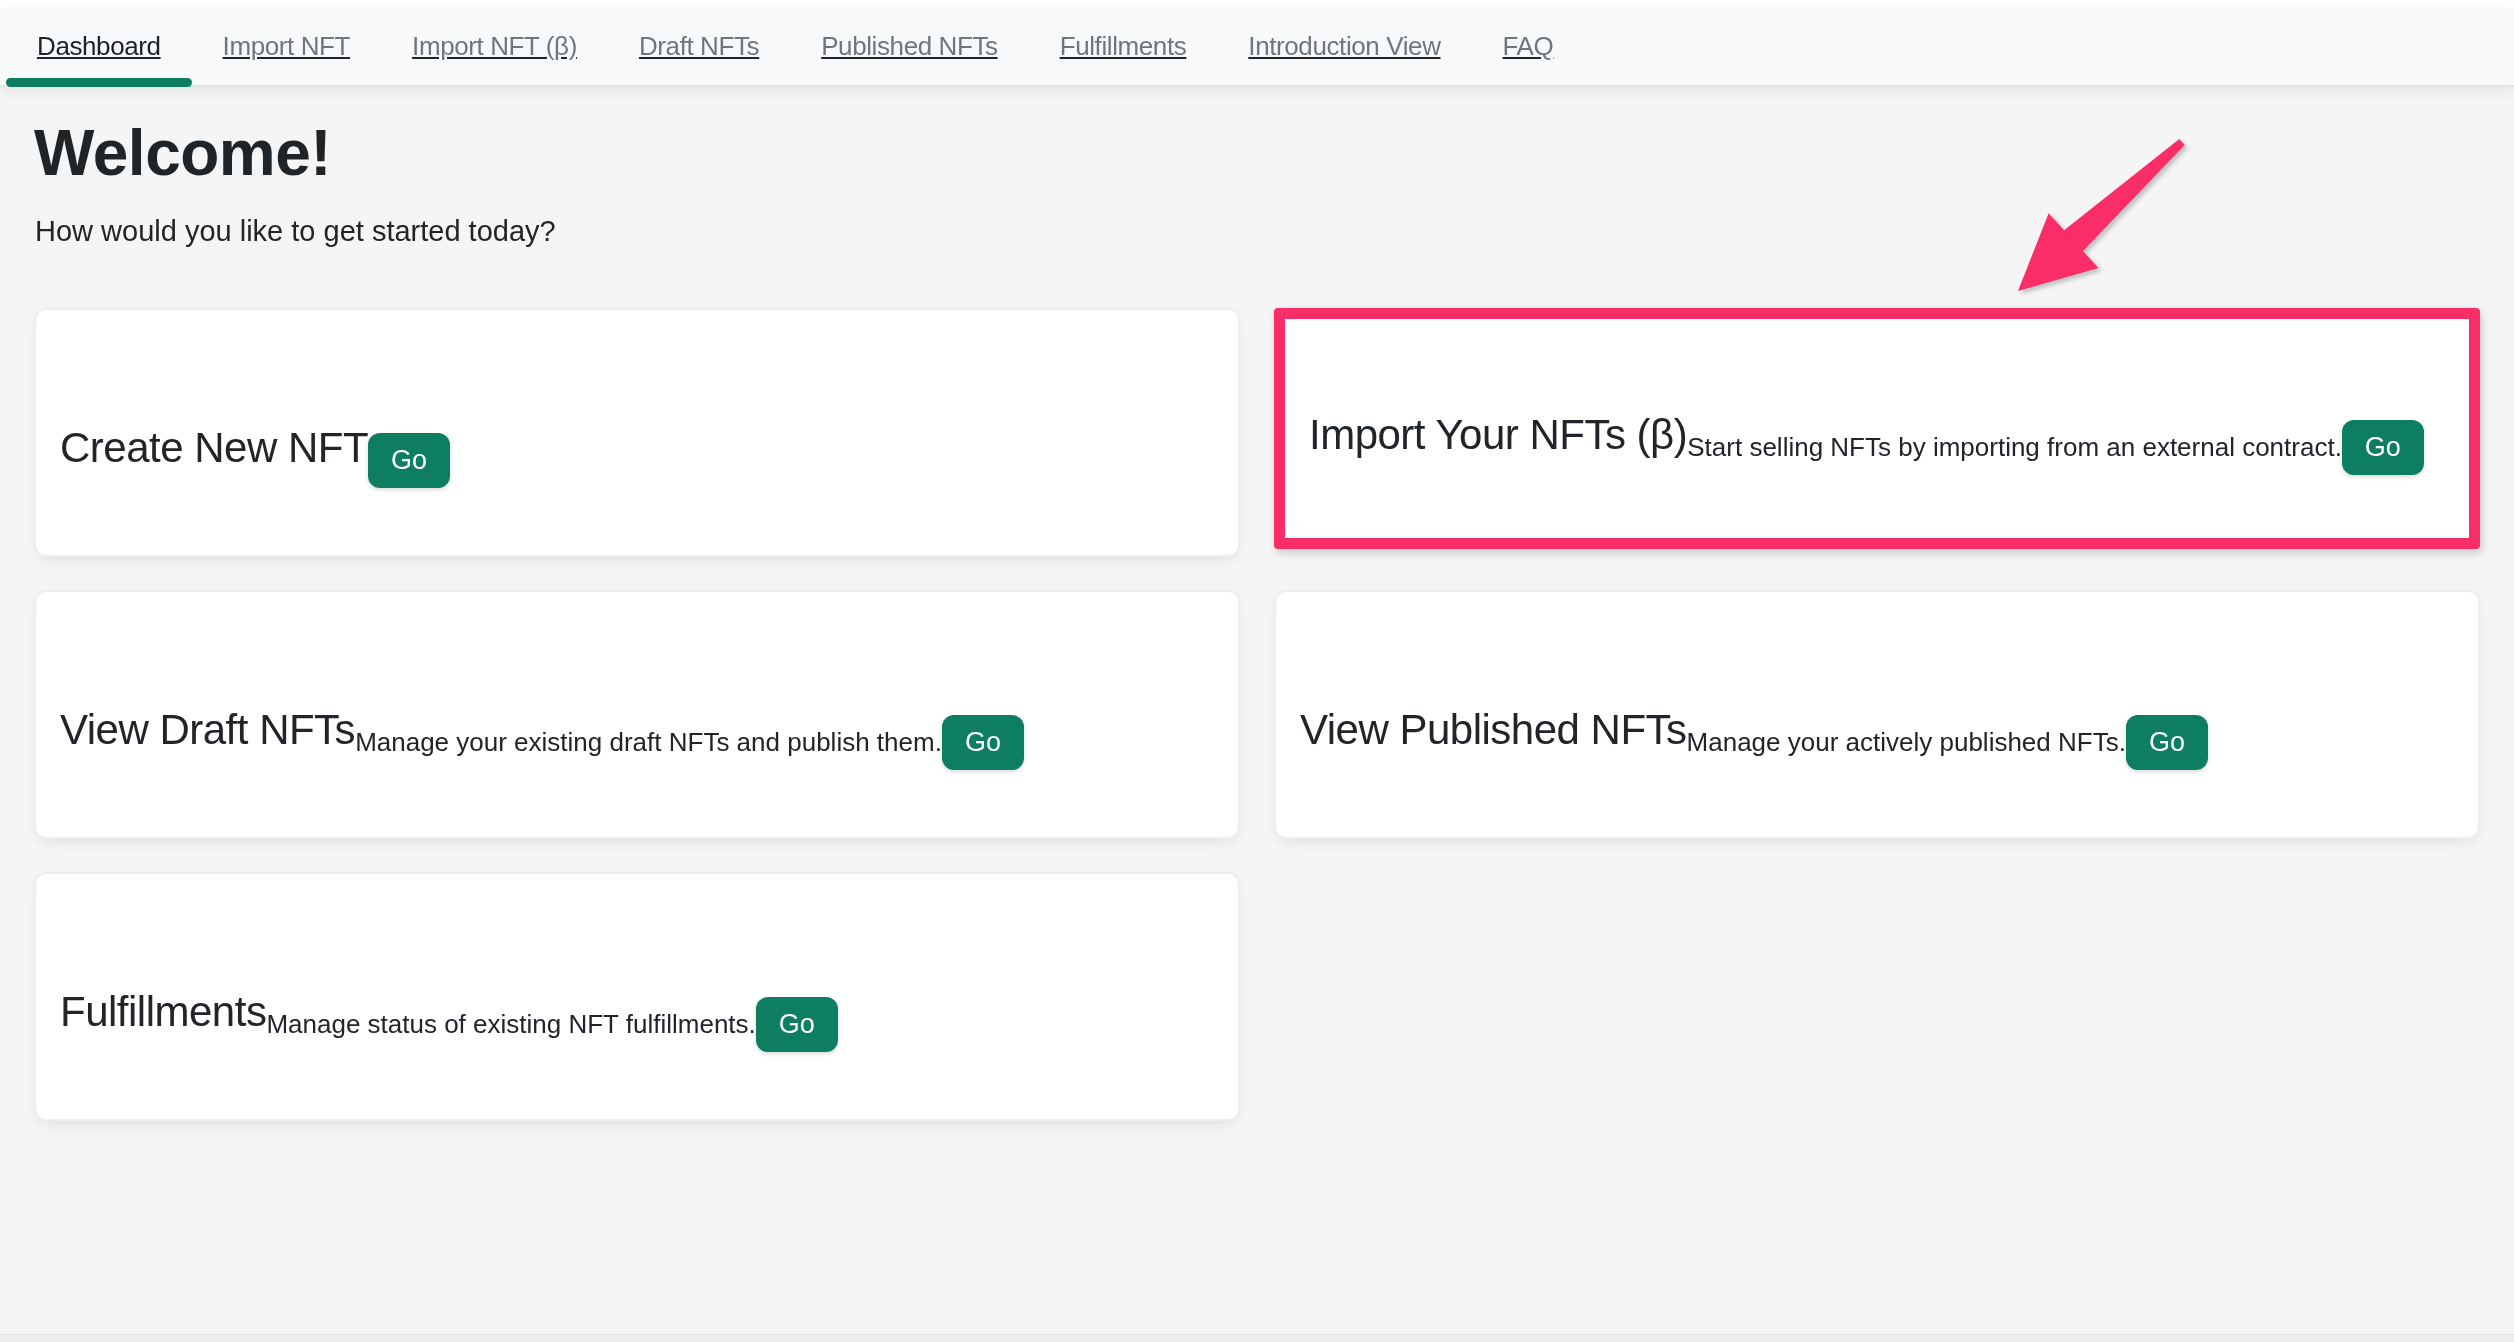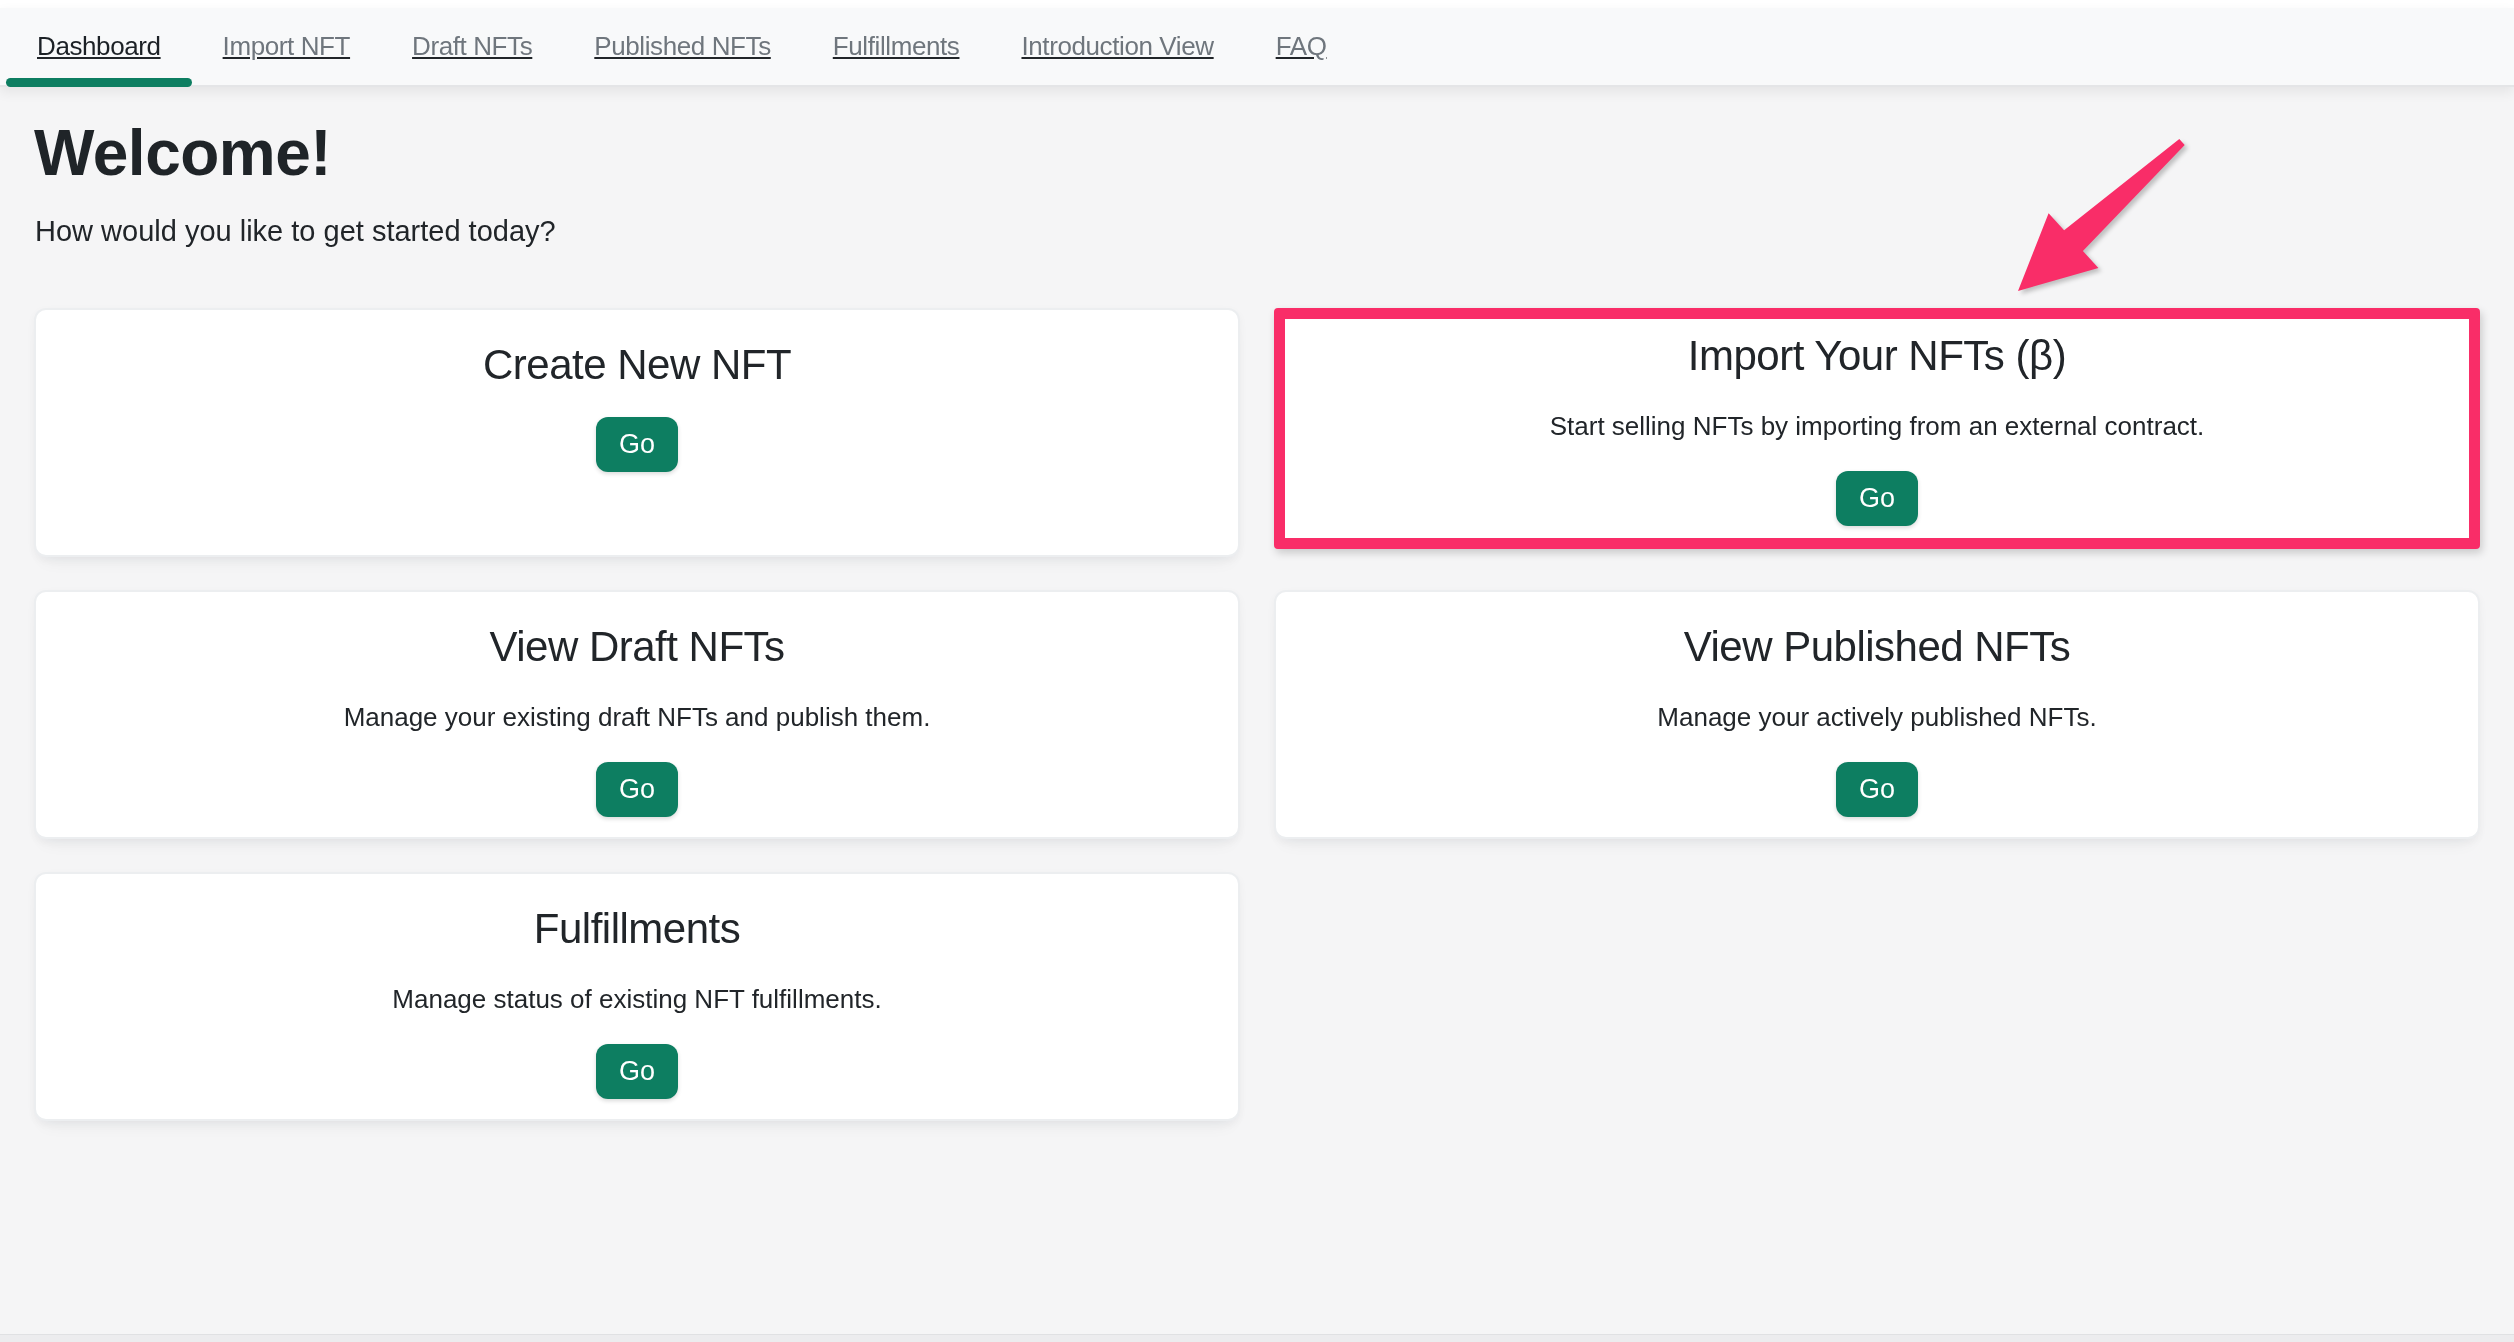--- a/index.html
+++ b/index.html
@@ -53,21 +53,21 @@
     margin-top:58px;
     display:grid;grid-template-columns:1fr 1fr;
     column-gap:34px;row-gap:33px;
     align-items:start;
   }
   .card{
     background:#ffffff;
     border:2px solid var(--card-border);
     border-radius:12px;
     height:249px;
-    display:flex;flex-direction:column;align-items:center;text-align:center;
+    display:flex;flex-direction:row;align-items:center;text-align:center;
     padding:30px 24px 0;
     box-shadow:0 3px 8px rgba(33,37,41,.04),0 12px 18px -10px rgba(33,37,41,.07);
     position:relative;
   }
   .card.highlighted{
     border:11px solid var(--pink);
     border-radius:4px;
     height:241px;
     padding-top:12px;
     box-shadow:2px 4px 8px rgba(0,0,0,.18);
@@ -102,20 +102,23 @@
 <body>
 
 <div class="top-white"></div>
 
 <nav class="navbar">
   <div class="nav-tab active">
       <span>Dashboard</span>
     </div>
   <div class="nav-tab">
       <span>Import NFT</span>
+    </div>
+  <div class="nav-tab">
+      <span>Import NFT (β)</span>
     </div>
   <div class="nav-tab">
       <span>Draft NFTs</span>
     </div>
   <div class="nav-tab">
       <span>Published NFTs</span>
     </div>
   <div class="nav-tab">
       <span>Fulfillments</span>
     </div>

